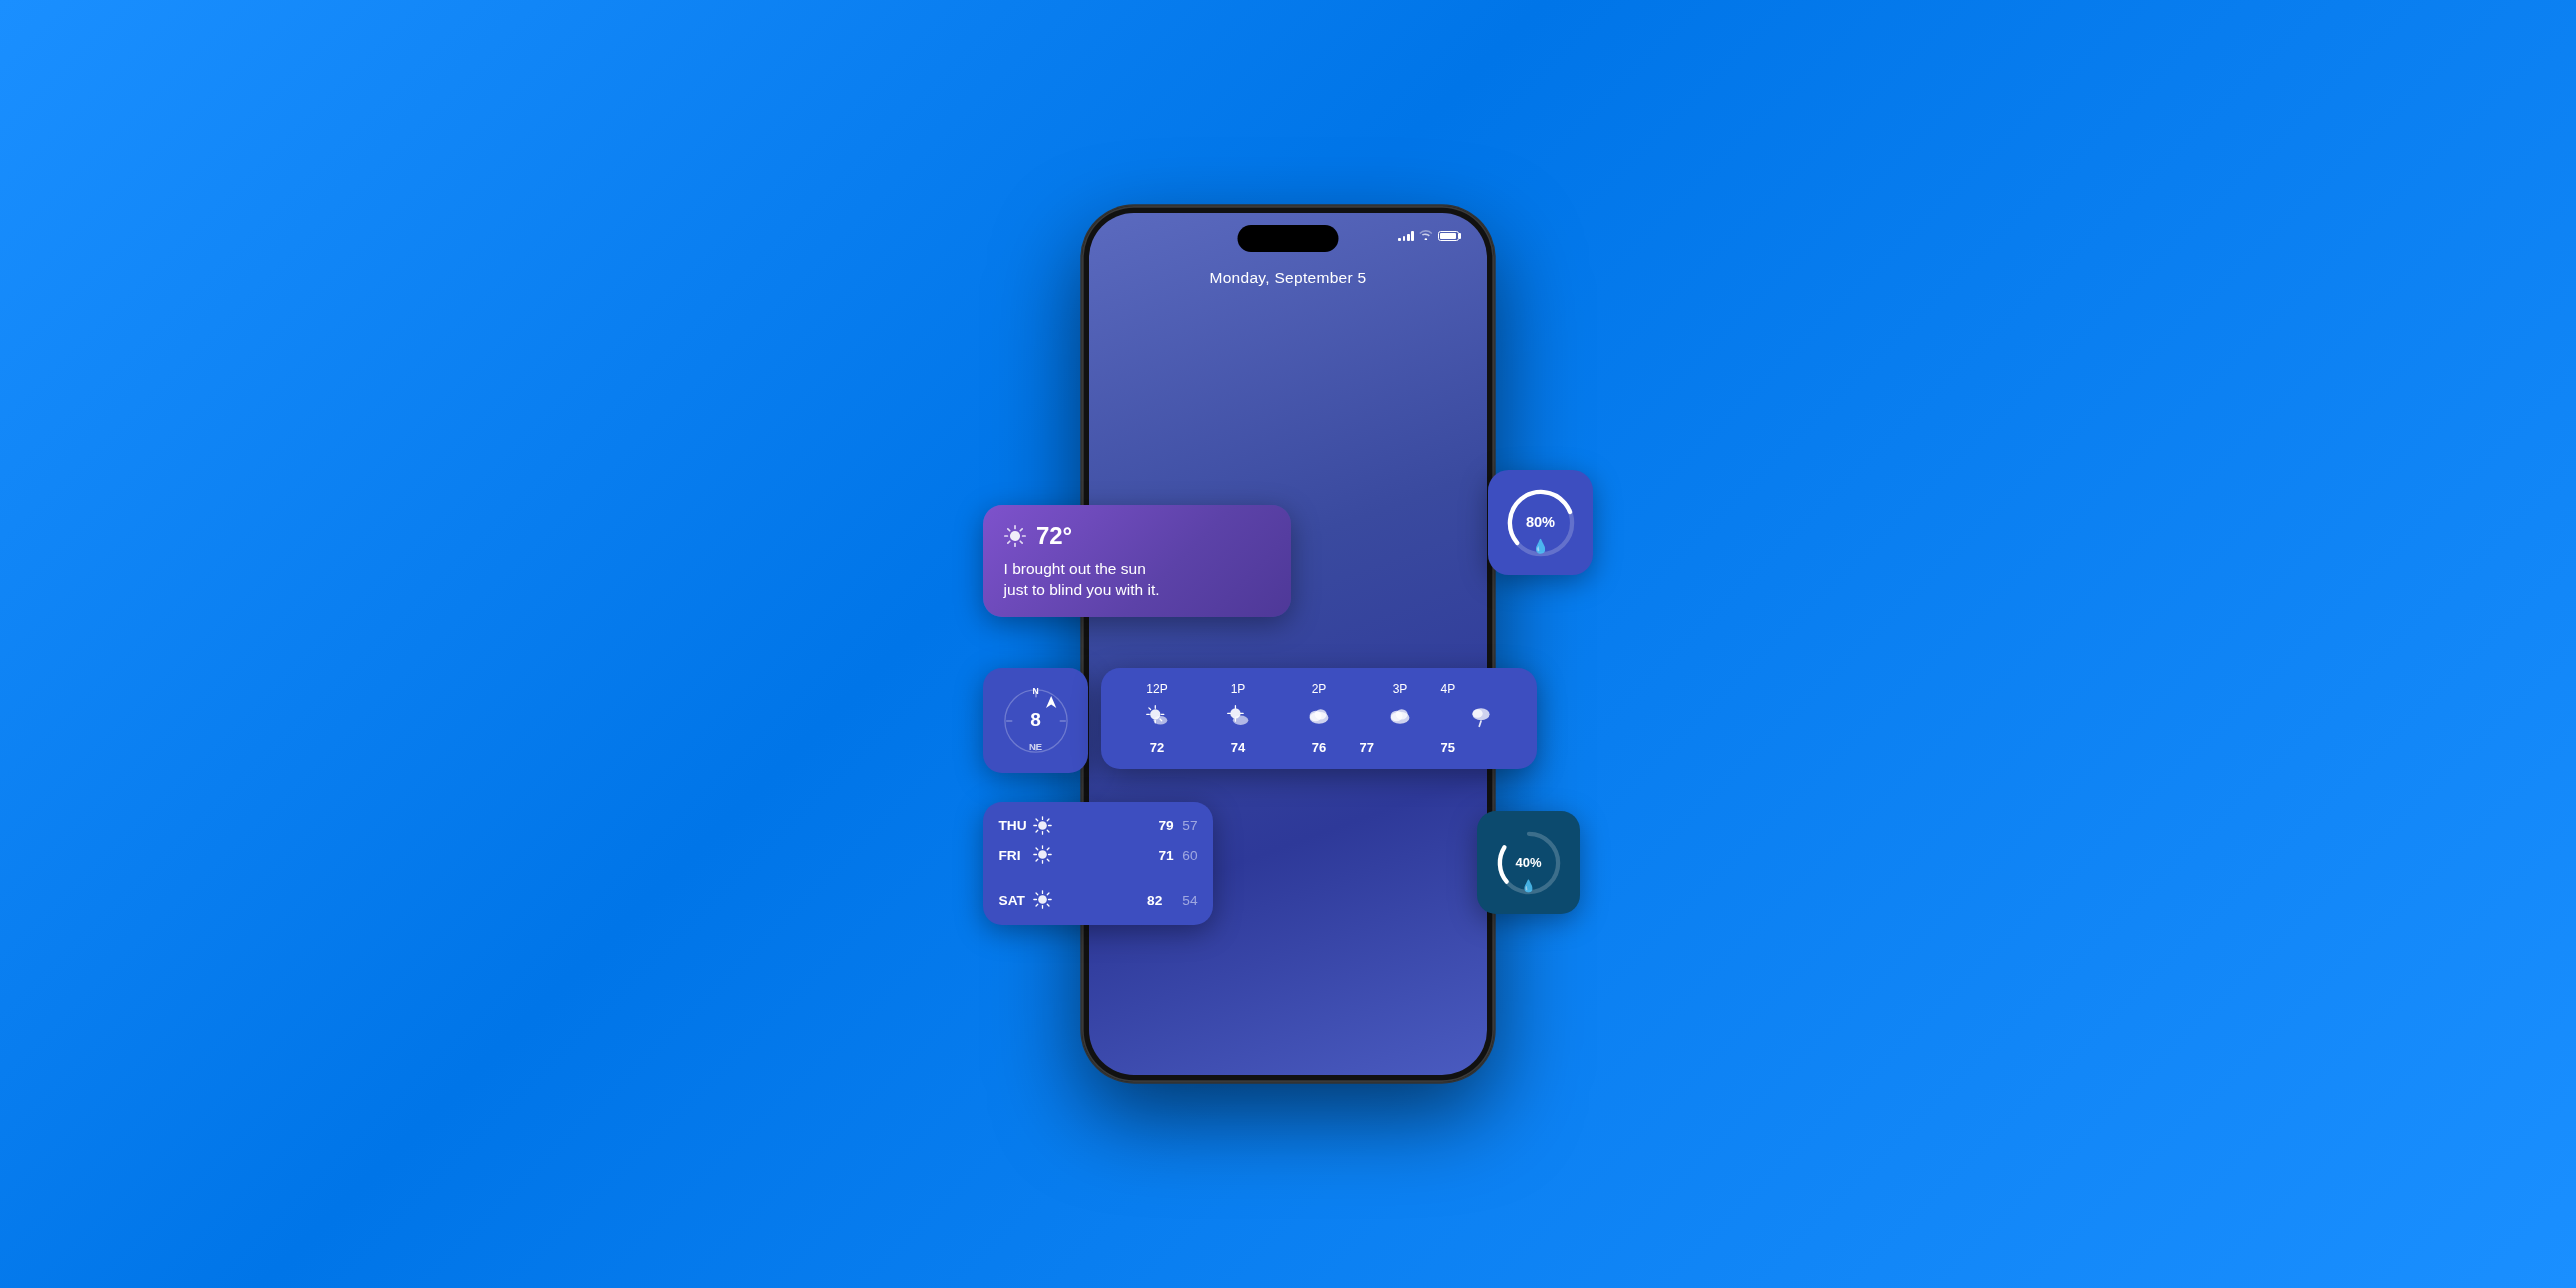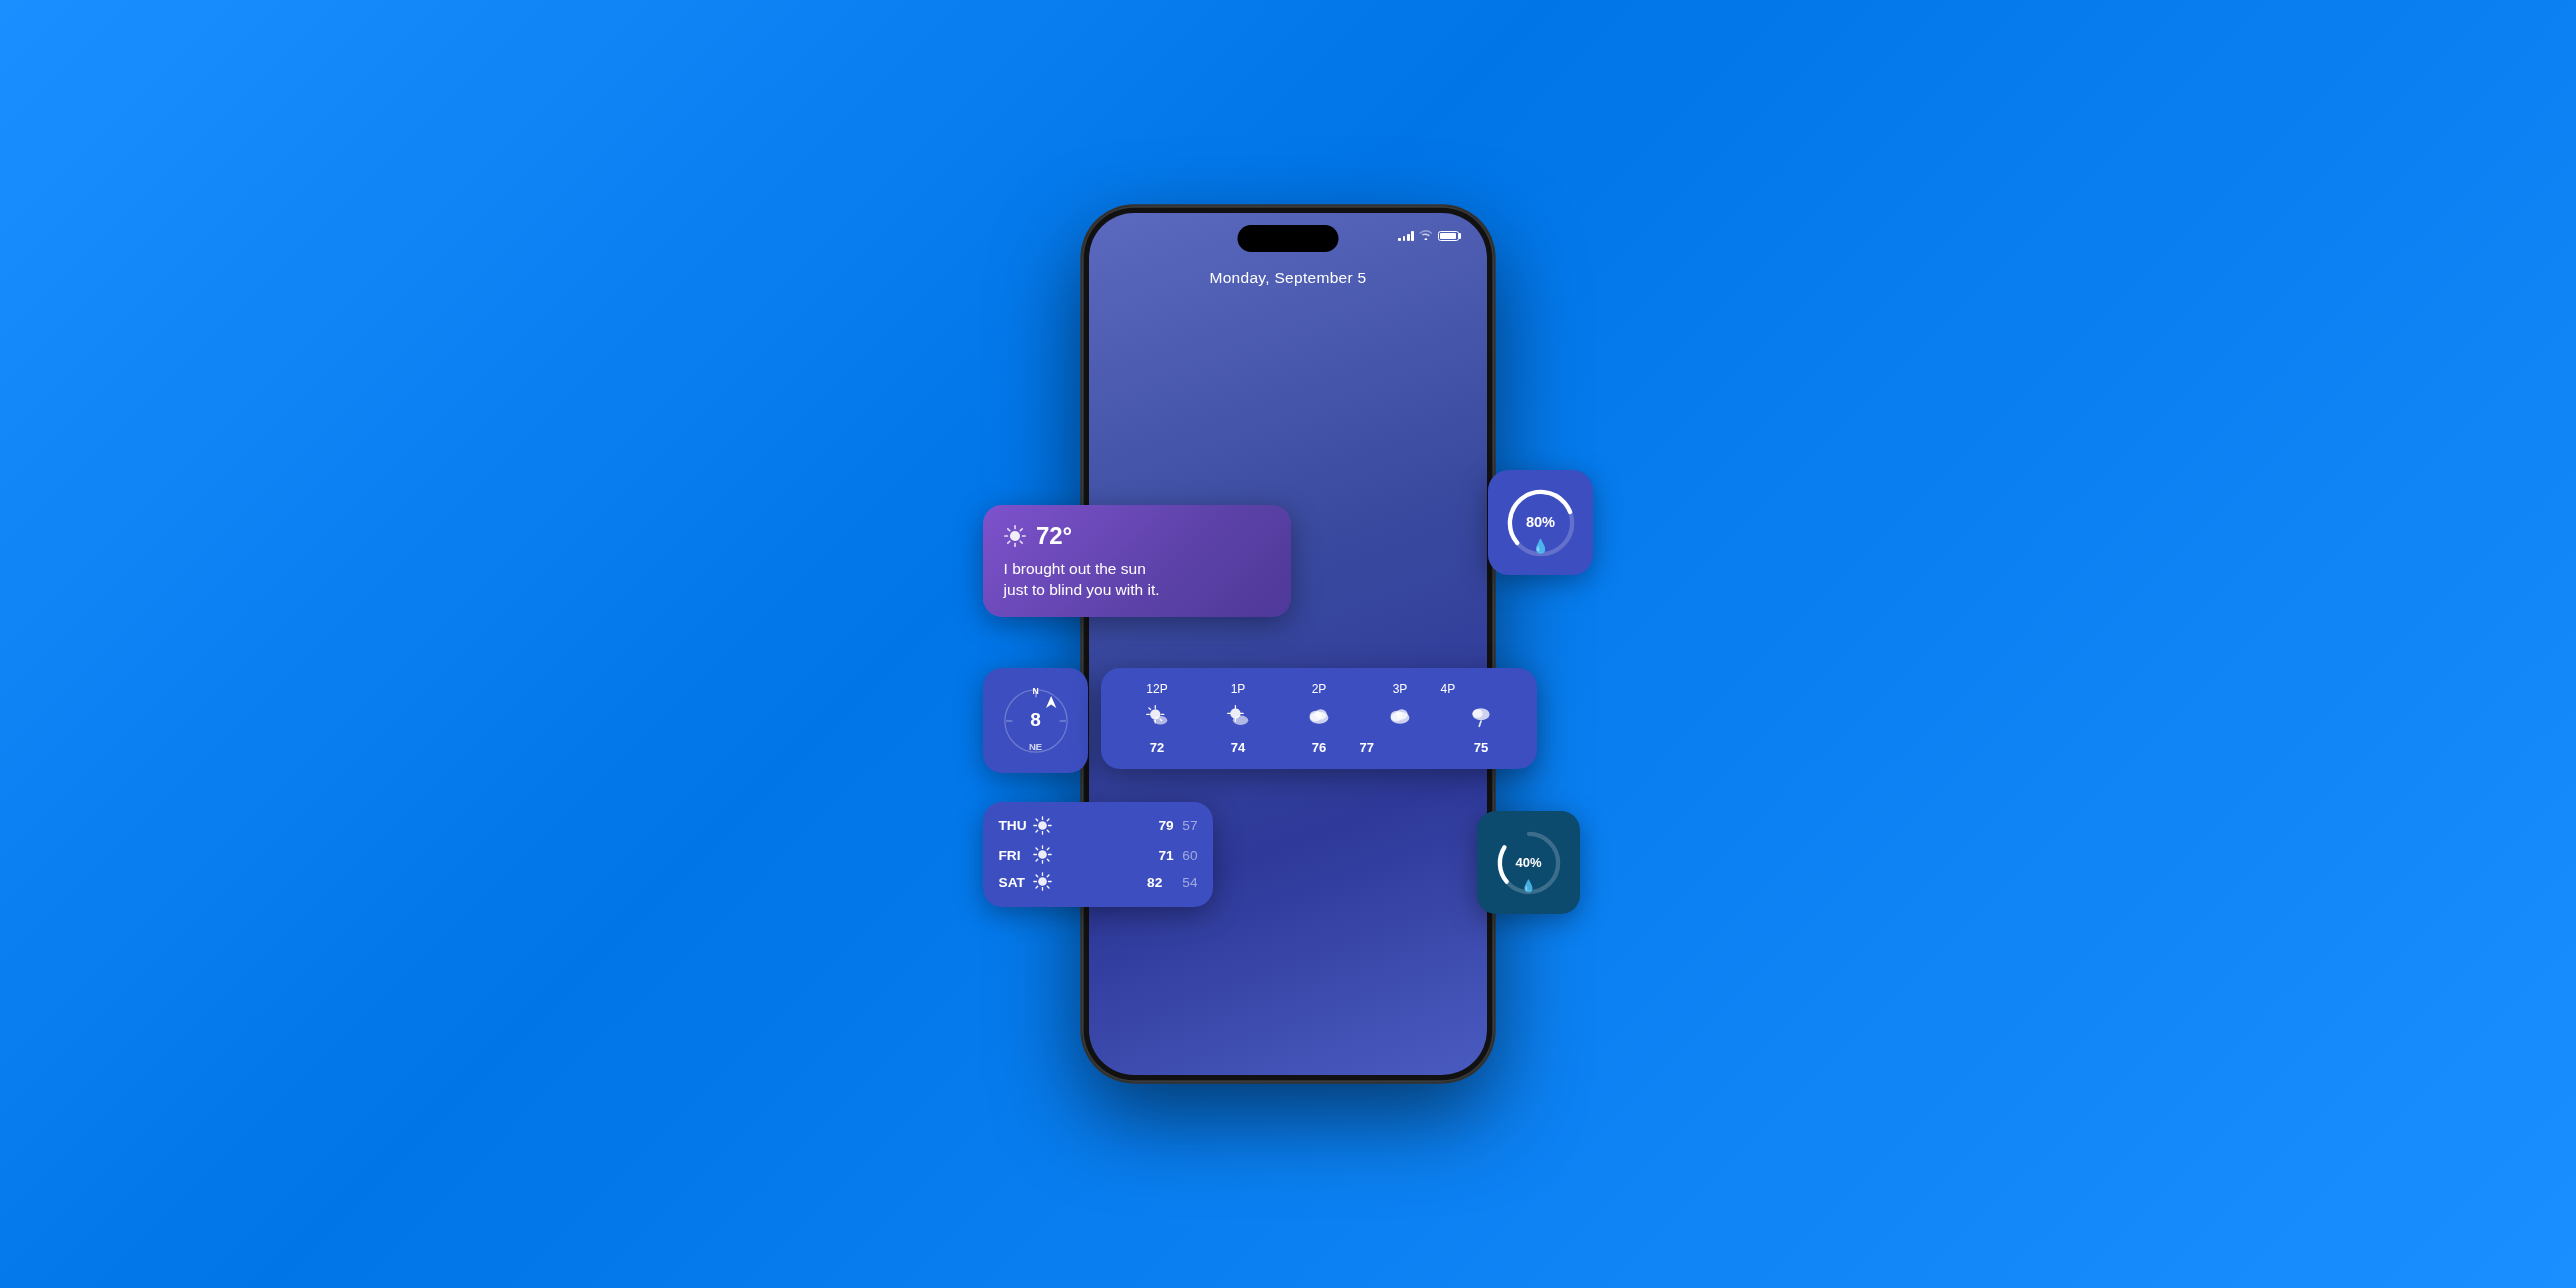--- a/index.html
+++ b/index.html
@@ -194,21 +194,21 @@
           <line x1="14" y1="20" x2="12" y2="26" stroke="rgba(255,255,255,0.85)" stroke-width="2" stroke-linecap="round"></line>
         </svg>
       </div>
     </div>
 
     <div style="display:flex;justify-content:space-around;">
       <span style="color:white;font-size:13px;font-weight:600;text-align:center;flex:1;">72</span>
       <span style="color:white;font-size:13px;font-weight:600;text-align:center;flex:1;">74</span>
       <span style="color:white;font-size:13px;font-weight:600;text-align:center;flex:1;">76</span>
       <span style="color:white;font-size:13px;font-weight:600;flex:1;">77</span>
-      <span style="color:white;font-size:13px;font-weight:600;text-align:center;flex:1;">75</span>
+      <span style="color:white;font-size:13px;font-weight:600;flex:1;">75</span>
     </div>
   </div>
 
   <div style="position:absolute;top:596px;left:-99px;width:230px;background:#3d4ec0;border-radius:19px;padding:13.7px 15.5px;z-index:20;box-shadow:0 6.9px 27.5px rgba(0,0,0,0.35);">
 
     <div style="display:flex;align-items:center;margin-bottom:8.6px;">
       <span style="color:white;font-size:13.7px;font-weight:600;width:34px;">THU</span>
       <div style="width:20.6px;height:20.6px;margin-right:8.6px;">
         <svg width="19" height="19" viewBox="0 0 22 22">
           <circle cx="11" cy="11" r="5" fill="white" opacity="0.9"></circle>
@@ -219,21 +219,21 @@
           <line x1="3.5" y1="3.5" x2="5.5" y2="5.5" stroke="white" stroke-width="1.5" stroke-linecap="round"></line>
           <line x1="16.5" y1="16.5" x2="18.5" y2="18.5" stroke="white" stroke-width="1.5" stroke-linecap="round"></line>
           <line x1="18.5" y1="3.5" x2="16.5" y2="5.5" stroke="white" stroke-width="1.5" stroke-linecap="round"></line>
           <line x1="5.5" y1="16.5" x2="3.5" y2="18.5" stroke="white" stroke-width="1.5" stroke-linecap="round"></line>
         </svg>
       </div>
       <span style="color:white;font-size:13.7px;font-weight:600;margin-left:auto;">79</span>
       <span style="color:rgba(255,255,255,0.5);font-size:13.7px;font-weight:400;margin-left:8.6px;">57</span>
     </div>
 
-    <div style="display:flex;align-items:center;margin-bottom:7px;">
+    <div style="display:flex;align-items:center;margin-bottom:25px;">
       <span style="color:white;font-size:13.7px;font-weight:600;width:34px;">FRI</span>
       <div style="width:20.6px;height:20.6px;margin-right:8.6px;">
         <svg width="19" height="19" viewBox="0 0 22 22">
           <circle cx="11" cy="11" r="5" fill="white" opacity="0.9"></circle>
           <line x1="11" y1="1" x2="11" y2="4" stroke="white" stroke-width="1.5" stroke-linecap="round"></line>
           <line x1="11" y1="18" x2="11" y2="21" stroke="white" stroke-width="1.5" stroke-linecap="round"></line>
           <line x1="1" y1="11" x2="4" y2="11" stroke="white" stroke-width="1.5" stroke-linecap="round"></line>
           <line x1="18" y1="11" x2="21" y2="11" stroke="white" stroke-width="1.5" stroke-linecap="round"></line>
           <line x1="3.5" y1="3.5" x2="5.5" y2="5.5" stroke="white" stroke-width="1.5" stroke-linecap="round"></line>
           <line x1="16.5" y1="16.5" x2="18.5" y2="18.5" stroke="white" stroke-width="1.5" stroke-linecap="round"></line>

